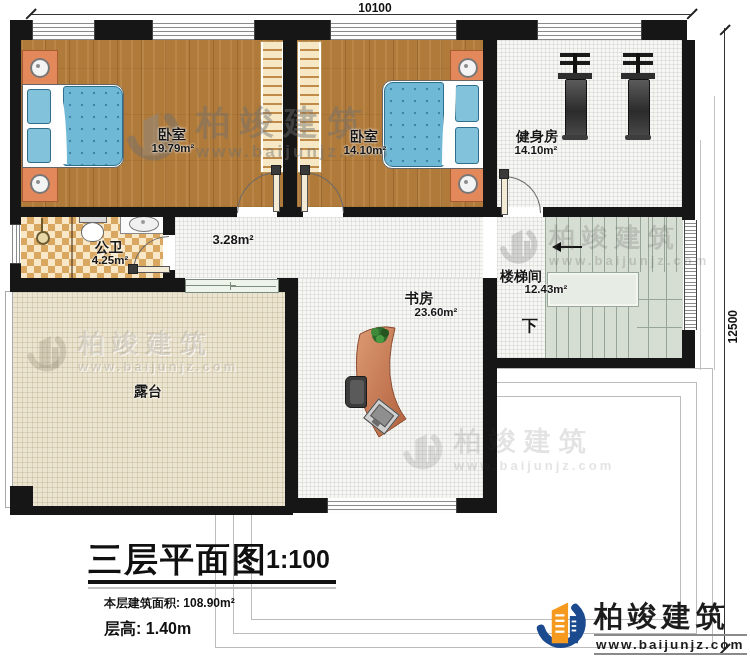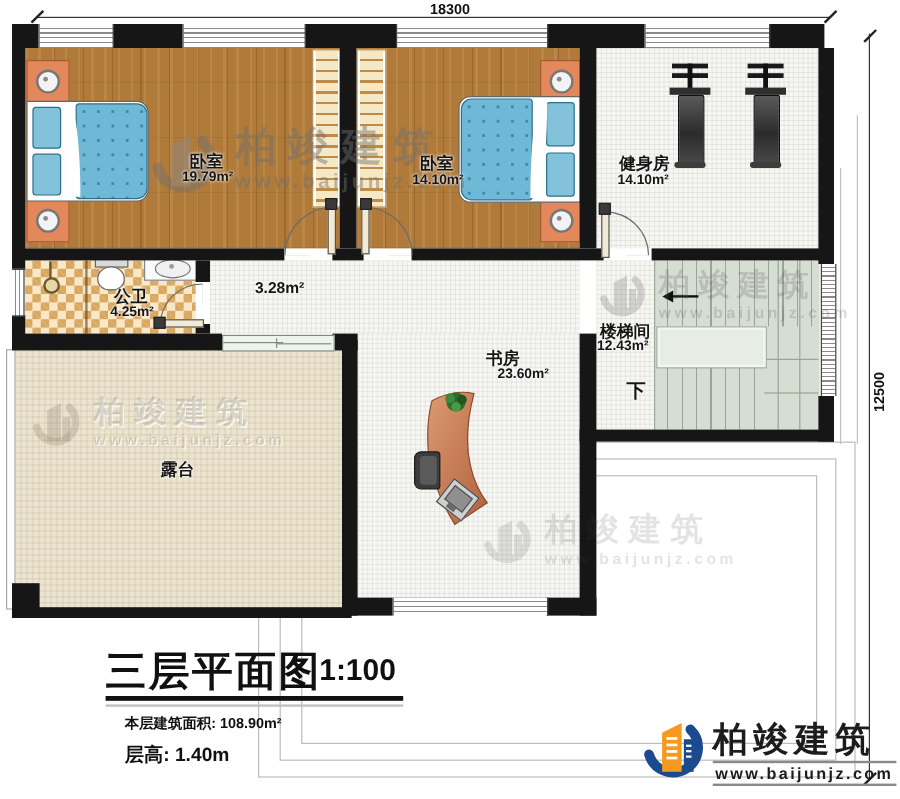--- a/index.html
+++ b/index.html
@@ -291,25 +291,25 @@
   <div class="room-label" style="left:364px;top:128px;">卧室</div>
   <div class="room-area" style="left:365px;top:144px;">14.10m²</div>
   <div class="room-label" style="left:537px;top:128px;">健身房</div>
   <div class="room-area" style="left:536px;top:144px;">14.10m²</div>
   <div class="room-label" style="left:109px;top:239px;">公卫</div>
   <div class="room-area" style="left:110px;top:254px;">4.25m²</div>
   <div class="room-area" style="left:233px;top:232px;font-size:13px;">3.28m²</div>
   <div class="room-label" style="left:419px;top:290px;">书房</div>
   <div class="room-area" style="left:436px;top:306px;">23.60m²</div>
   <div class="room-label" style="left:521px;top:268px;">楼梯间</div>
-  <div class="room-area" style="left:519px;top:283px;">12.43m²</div>
+  <div class="room-area" style="left:546px;top:283px;">12.43m²</div>
   <div class="room-label" style="left:530px;top:316px;font-size:16px;">下</div>
   <div class="room-label" style="left:148px;top:383px;">露台</div>
 
-  <div class="dim-text" style="left:340px;top:1px;width:70px;text-align:center;">18300</div>
+  <div class="dim-text" style="left:340px;top:1px;width:70px;text-align:center;">10100</div>
   <div class="dim-line" style="left:30px;top:14px;width:662px;height:1px;"></div>
   <div class="dim-tick" style="left:24px;top:13px;transform:rotate(-45deg);"></div>
   <div class="dim-tick" style="left:685px;top:13px;transform:rotate(-45deg);"></div>
   <div class="dim-line" style="left:724px;top:28px;width:1px;height:622px;"></div>
   <div class="dim-tick" style="left:718px;top:29px;transform:rotate(-45deg);"></div>
   <div class="dim-tick" style="left:718px;top:648px;transform:rotate(-45deg);"></div>
   <div class="dim-text" style="left:726px;top:310px;writing-mode:vertical-rl;transform:rotate(180deg);">12500</div>
 
   <div class="title-big" style="left:88px;top:537px;font-size:34px;letter-spacing:2px;z-index:90;">三层平面图</div>
   <div class="title-big" style="left:266px;top:545px;font-size:25px;z-index:90;">1:100</div>

